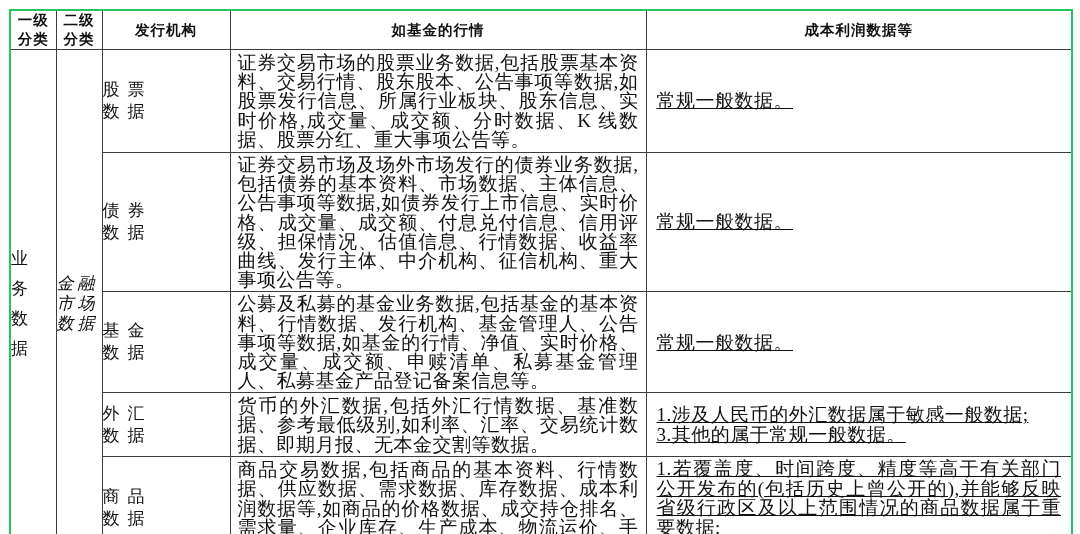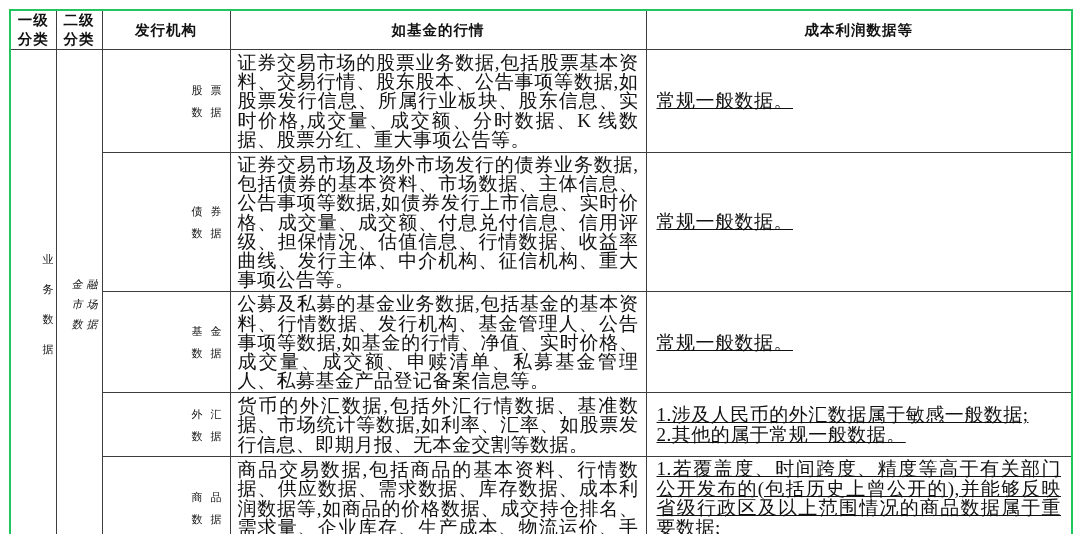--- a/index.html
+++ b/index.html
@@ -28,23 +28,23 @@
   }
   .t th {
     font-size: 14.5px;
     font-weight: bold;
     text-align: center;
     line-height: 19px;
     white-space: pre-line;
     letter-spacing: 1px;
   }
   .cat {
-    text-align: right;
+    text-align: left;
     white-space: pre-line;
-    font-size: 11px;
+    font-size: 17px;
     margin-left: 39px;
   }
   .c1 { line-height: 30px; letter-spacing: 2px; }
   .c2 { line-height: 20px; letter-spacing: 4px; font-style: italic; }
   .c3 { line-height: 22px; letter-spacing: 8px; }
   .desc {
     font-size: 19px;
     line-height: 19.2px;
     text-align: justify;
     text-justify: inter-character;
@@ -107,23 +107,23 @@
       </tr>
       <tr style="height:94px">
         <td class="cat c3">基金
 数据</td>
         <td class="desc">公募及私募的基金业务数据,包括基金的基本资料、行情数据、发行机构、基金管理人、公告事项等数据,如基金的行情、净值、实时价格、成交量、成交额、申赎清单、私募基金管理人、私募基金产品登记备案信息等。</td>
         <td class="lvl">常规一般数据。</td>
       </tr>
       <tr style="height:64px">
         <td class="cat c3">外汇
 数据</td>
-        <td class="desc">货币的外汇数据,包括外汇行情数据、基准数据、市场统计等数据,如利率、汇率、如股票发行信息、即期月报、无本金交割等数据。</td>
+        <td class="desc">货币的外汇数据,包括外汇行情数据、基准数据、参考最低级别,如利率、汇率、交易统计数据、即期月报、无本金交割等数据。</td>
         <td class="lvl">1.涉及人民币的外汇数据属于敏感一般数据;
-2.其他的属于常规一般数据。</td>
+3.其他的属于常规一般数据。</td>
       </tr>
       <tr style="height:81px">
         <td class="cat c3">商品
 数据</td>
         <td class="desc">商品交易数据,包括商品的基本资料、行情数据、供应数据、需求数据、库存数据、成本利润数据等,如商品的价格数据、成交持仓排名、需求量、企业库存、生产成本、物流运价、手续费等。</td>
         <td class="lvl">1.若覆盖度、时间跨度、精度等高于有关部门公开发布的(包括历史上曾公开的),并能够反映省级行政区及以上范围情况的商品数据属于重要数据;
 2.其他的属于敏感一般数据。</td>
       </tr>
     </tbody>
   </table>

